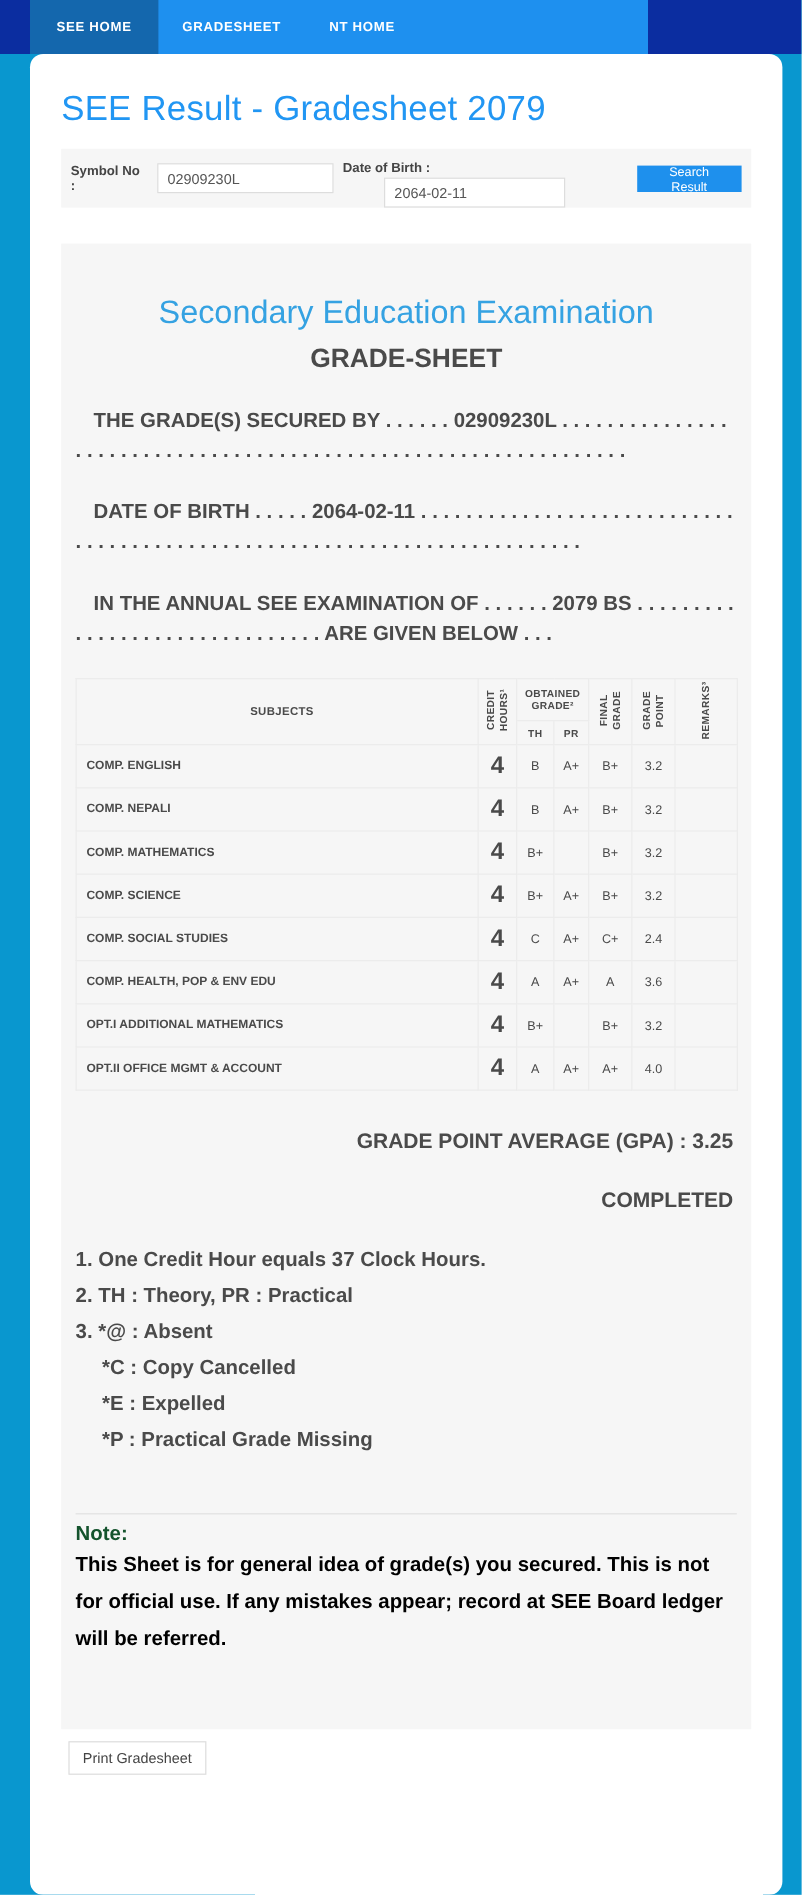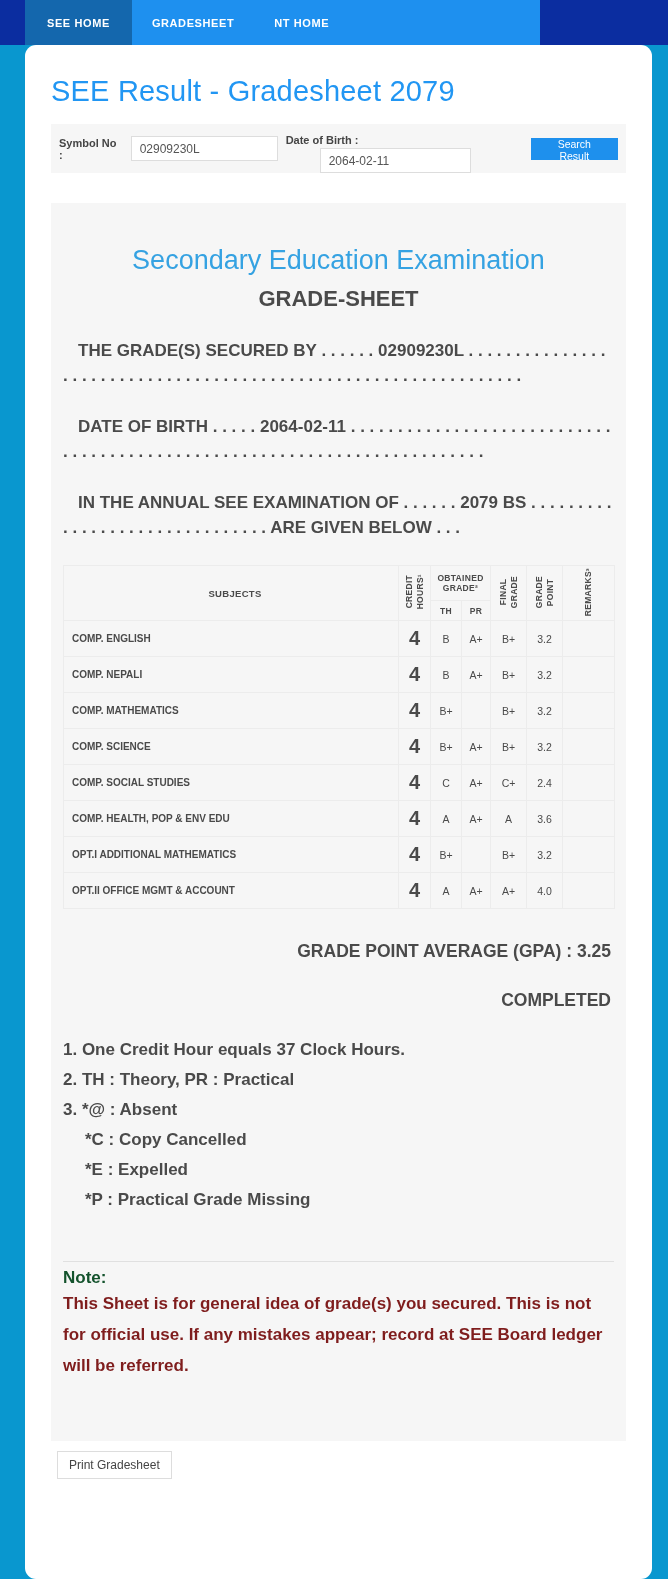--- a/index.html
+++ b/index.html
@@ -77,21 +77,21 @@
 
   .gpa-line { text-align:right; color:#4a4a4a; font-size:17.5px; font-weight:bold; margin-top:32px; padding-right:3px; }
   .status-line { text-align:right; color:#4a4a4a; font-size:17.5px; font-weight:bold; margin-top:28px; padding-right:3px; }
 
   .notes { list-style:none; margin-top:24px; }
   .notes li { color:#4a4a4a; font-size:17px; font-weight:bold; line-height:30px; }
   .notes li.indent { padding-left:22px; }
 
   .divider { border:none; border-top:1px solid #e0e0e0; margin-top:46px; }
   .note-title { color:#14532d; font-size:17px; font-weight:bold; margin-top:6px; }
-  .note-body { color:#7f1d1d; font-size:17px; font-weight:bold; line-height:31px; margin-top:0; }
+  .note-body { color:#000000; font-size:17px; font-weight:bold; line-height:31px; margin-top:0; }
 
   .print-btn {
     margin-top:10px; margin-left:6px; background:#fff; border:1px solid #ddd; color:#444;
     font-size:12px; padding:6px 11px; font-family:"Liberation Sans", sans-serif; cursor:pointer;
   }
 </style>
 </head>
 <body>
 
 <header class="topbar">

